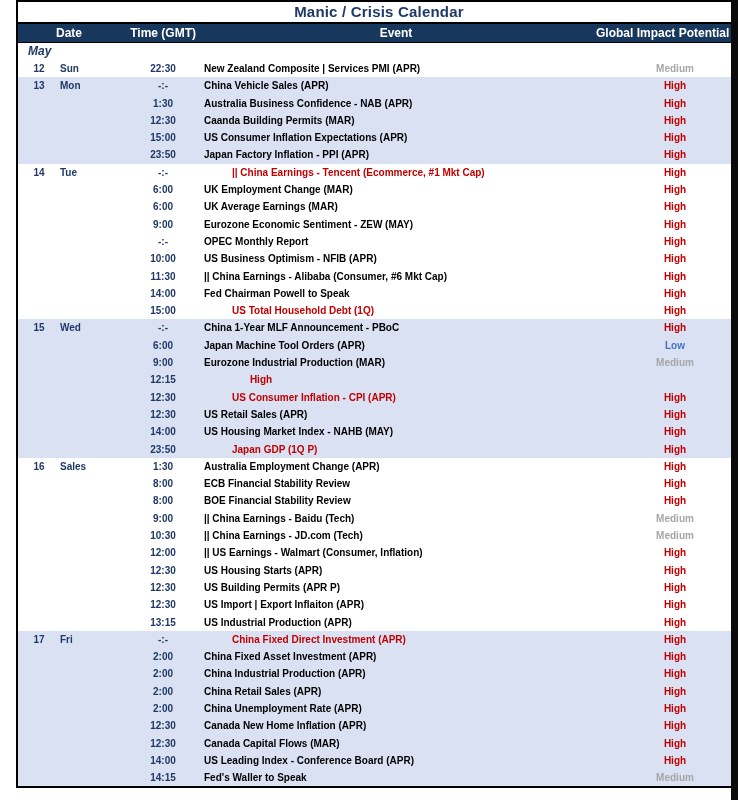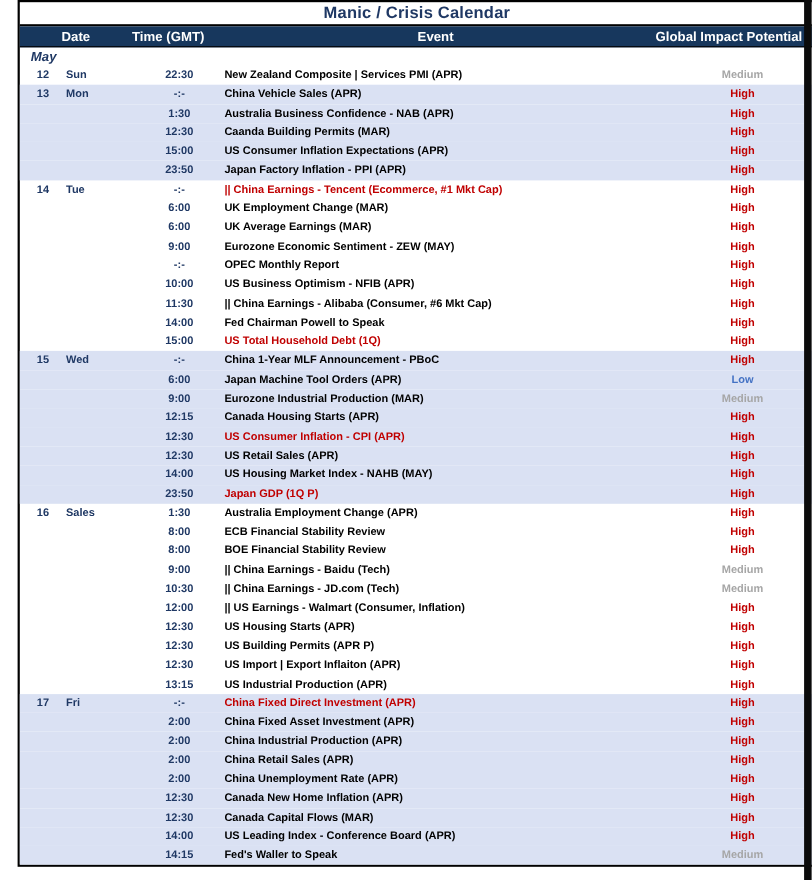--- a/index.html
+++ b/index.html
@@ -19,38 +19,38 @@
     height:20px; line-height:20px; text-align:center;
     font-weight:bold; font-size:15px; color:#1F3864;
     border-bottom:2px solid #000; letter-spacing:0.2px;
   }
   .header-row {
     display:flex; height:18px; line-height:18px; align-items:center;
     background:#17375D; color:#ffffff; font-weight:bold; font-size:12px;
     border-bottom:1px solid #000;
   }
   .h-date   { width:102px; text-align:center; }
-  .h-time   { width:76px;  text-align:left; }
+  .h-time   { width:76px;  text-align:right; }
   .h-event  { flex:1;      text-align:center; }
   .h-impact { width:130px; text-align:right; padding-right:14px; white-space:nowrap; }
 
   .month-row {
     height:17px; line-height:17px; padding-left:10px;
     font-weight:bold; font-size:12px; color:#1F3864;font-style:italic;
   }
   .row {
     display:flex; height:17.3px; line-height:17.3px;
     font-size:10px; font-weight:bold; white-space:nowrap;
   }
   .row.shaded { background:#DAE1F3; }
   .c-date  { width:42px; text-align:center; color:#1F3864; }
   .c-day   { width:70px; text-align:left; color:#1F3864; }
   .c-time  { width:66px; text-align:center; color:#1F3864; }
   .c-event { flex:1; padding-left:8px; color:#000; overflow:hidden; }
-  .c-event.hl { color:#C00000; }
+  .c-event.hl { color:#C00000;margin-left:28px; }
   .c-impact { width:130px; text-align:center; }
   .imp-High   { color:#C00000; }
   .imp-Medium { color:#A6A6A6; }
   .imp-Low    { color:#4472C4; }
 </style>
 </head>
 <body>
 
 <div class="frame">
   <div class="title-bar">Manic / Crisis Calendar</div>
@@ -185,21 +185,20 @@
         <span class="c-date"></span>
         <span class="c-day"></span>
         <span class="c-time">9:00</span>
         <span class="c-event">Eurozone Industrial Production (MAR)</span>
         <span class="c-impact imp-Medium">Medium</span>
       </div>
       <div class="row shaded">
         <span class="c-date"></span>
         <span class="c-day"></span>
         <span class="c-time">12:15</span>
-        <span class="c-event">Canada Housing Starts (APR)</span>
         <span class="c-impact imp-High">High</span>
       </div>
       <div class="row shaded">
         <span class="c-date"></span>
         <span class="c-day"></span>
         <span class="c-time">12:30</span>
         <span class="c-event hl">US Consumer Inflation - CPI (APR)</span>
         <span class="c-impact imp-High">High</span>
       </div>
       <div class="row shaded">

